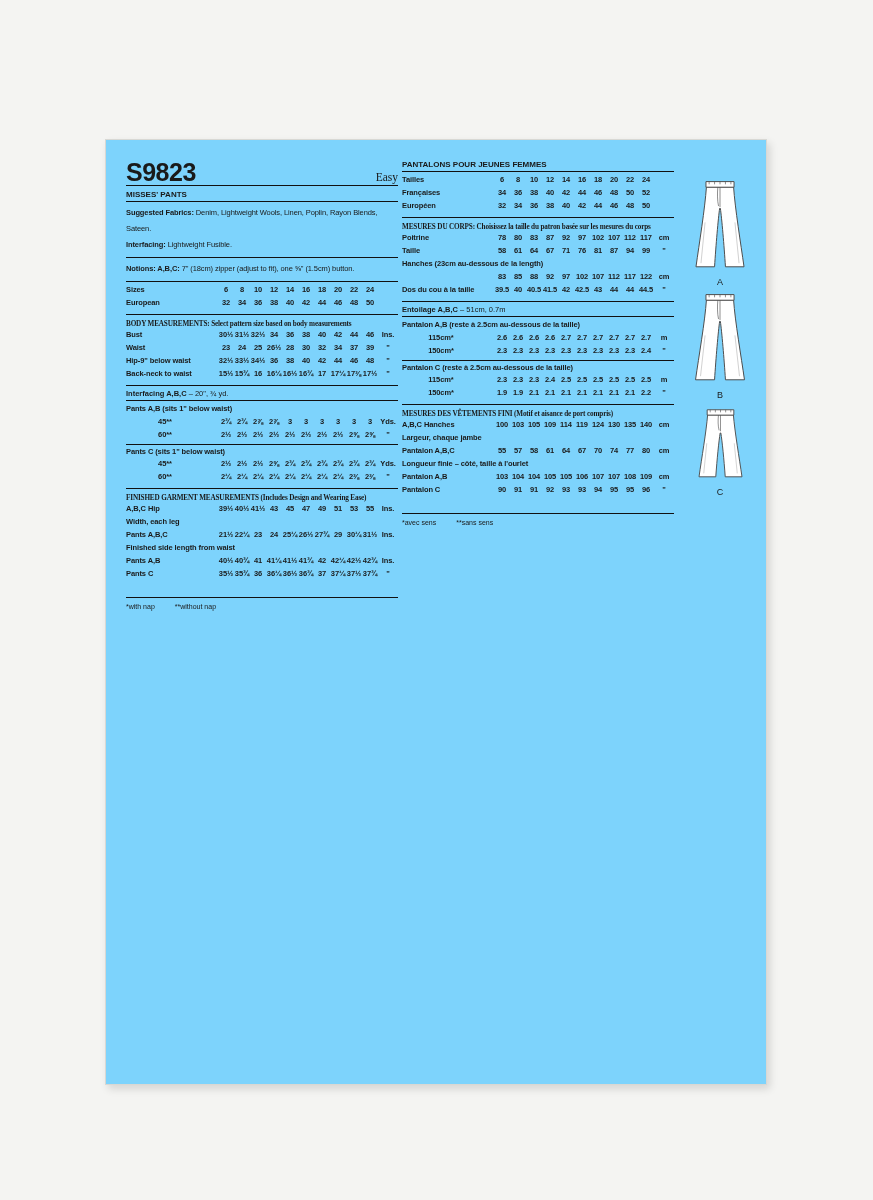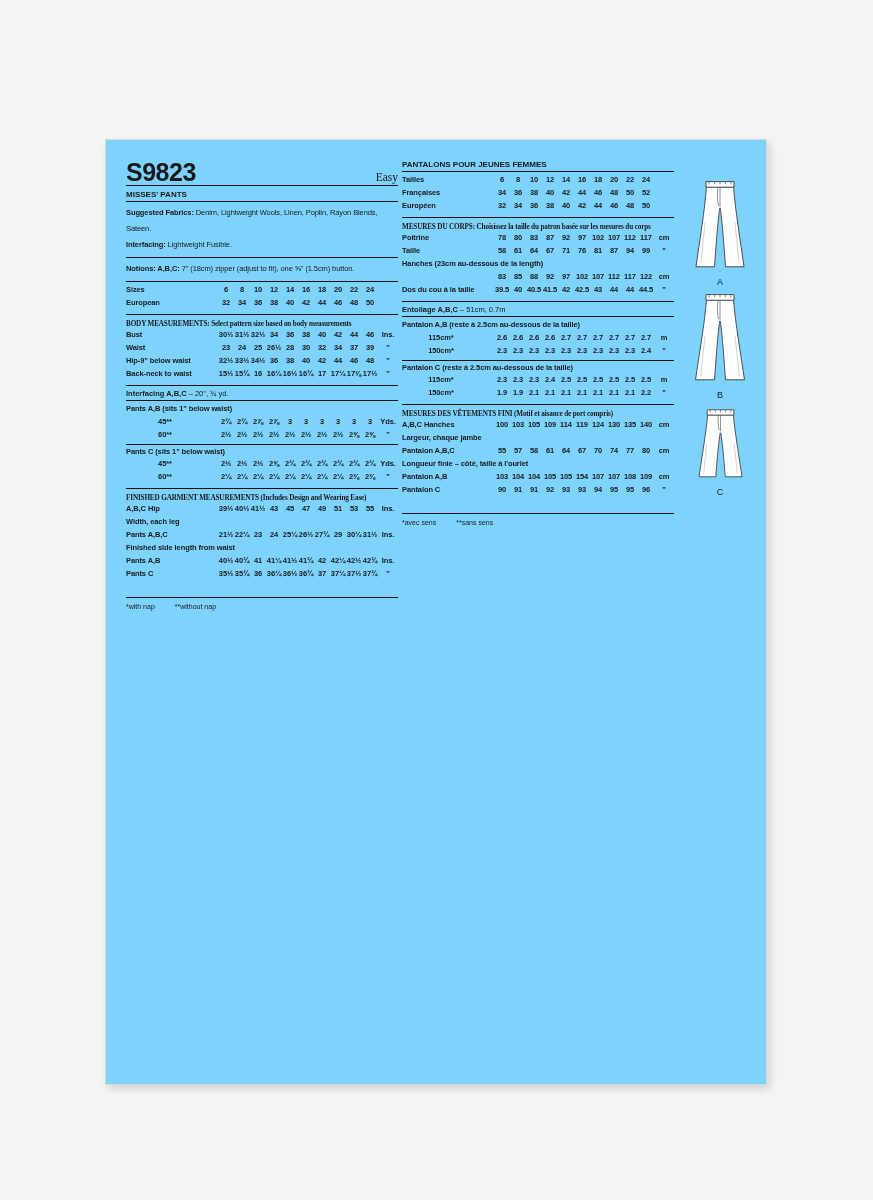--- a/index.html
+++ b/index.html
@@ -499,21 +499,21 @@
           <div class="trow">
             <span class="tfull">Longueur finie – côté, taille à l'ourlet</span>
           </div>
           <div class="trow">
             <span class="tlabel">Pantalon A,B</span>
             <span class="tval">103</span>
             <span class="tval">104</span>
             <span class="tval">104</span>
             <span class="tval">105</span>
             <span class="tval">105</span>
-            <span class="tval">154</span>
+            <span class="tval">106</span>
             <span class="tval">107</span>
             <span class="tval">107</span>
             <span class="tval">108</span>
             <span class="tval">109</span>
             <span class="tunit">cm</span>
           </div>
           <div class="trow">
             <span class="tlabel">Pantalon C</span>
             <span class="tval">90</span>
             <span class="tval">91</span>

